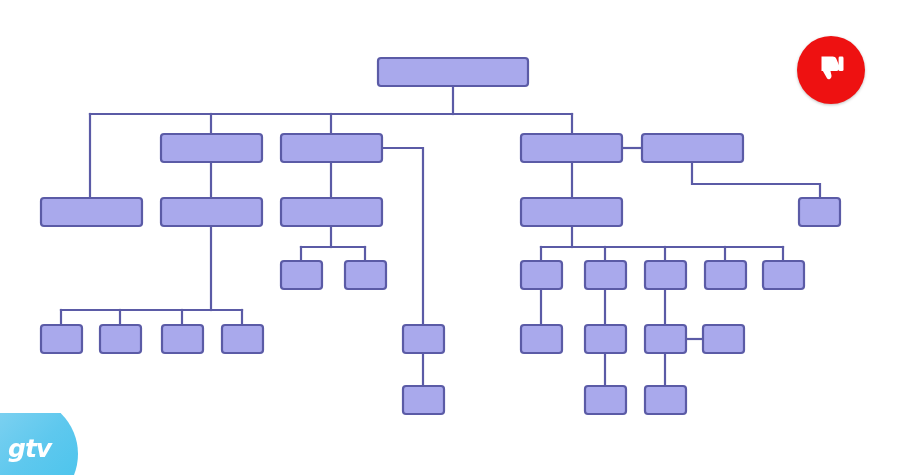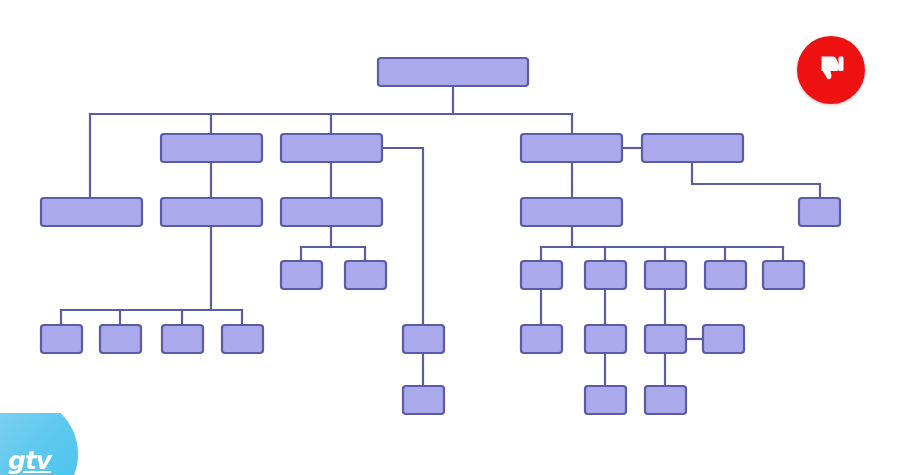--- a/index.html
+++ b/index.html
@@ -50,28 +50,27 @@
     left: -36px;
     bottom: -36px;
     width: 114px;
     height: 114px;
     border-radius: 50%;
     background: linear-gradient(135deg, #8fd6f2 0%, #5ec8ee 55%, #45c3ec 100%);
   }
   #watermark .wm-text {
     position: absolute;
     left: 8px;
-    bottom: 0;
+    bottom: 12px;
     color: #ffffff;
     font-size: 25px;
     font-weight: bold;
     font-style: italic;
     letter-spacing: -1px;
     font-family: "DejaVu Sans", sans-serif;
-    text-decoration: underline;
   }
   
   #dislike-badge {
     position: absolute;
     width: 68px;
     height: 68px;
     border-radius: 50%;
     display: flex;
     align-items: center;
     justify-content: center;

